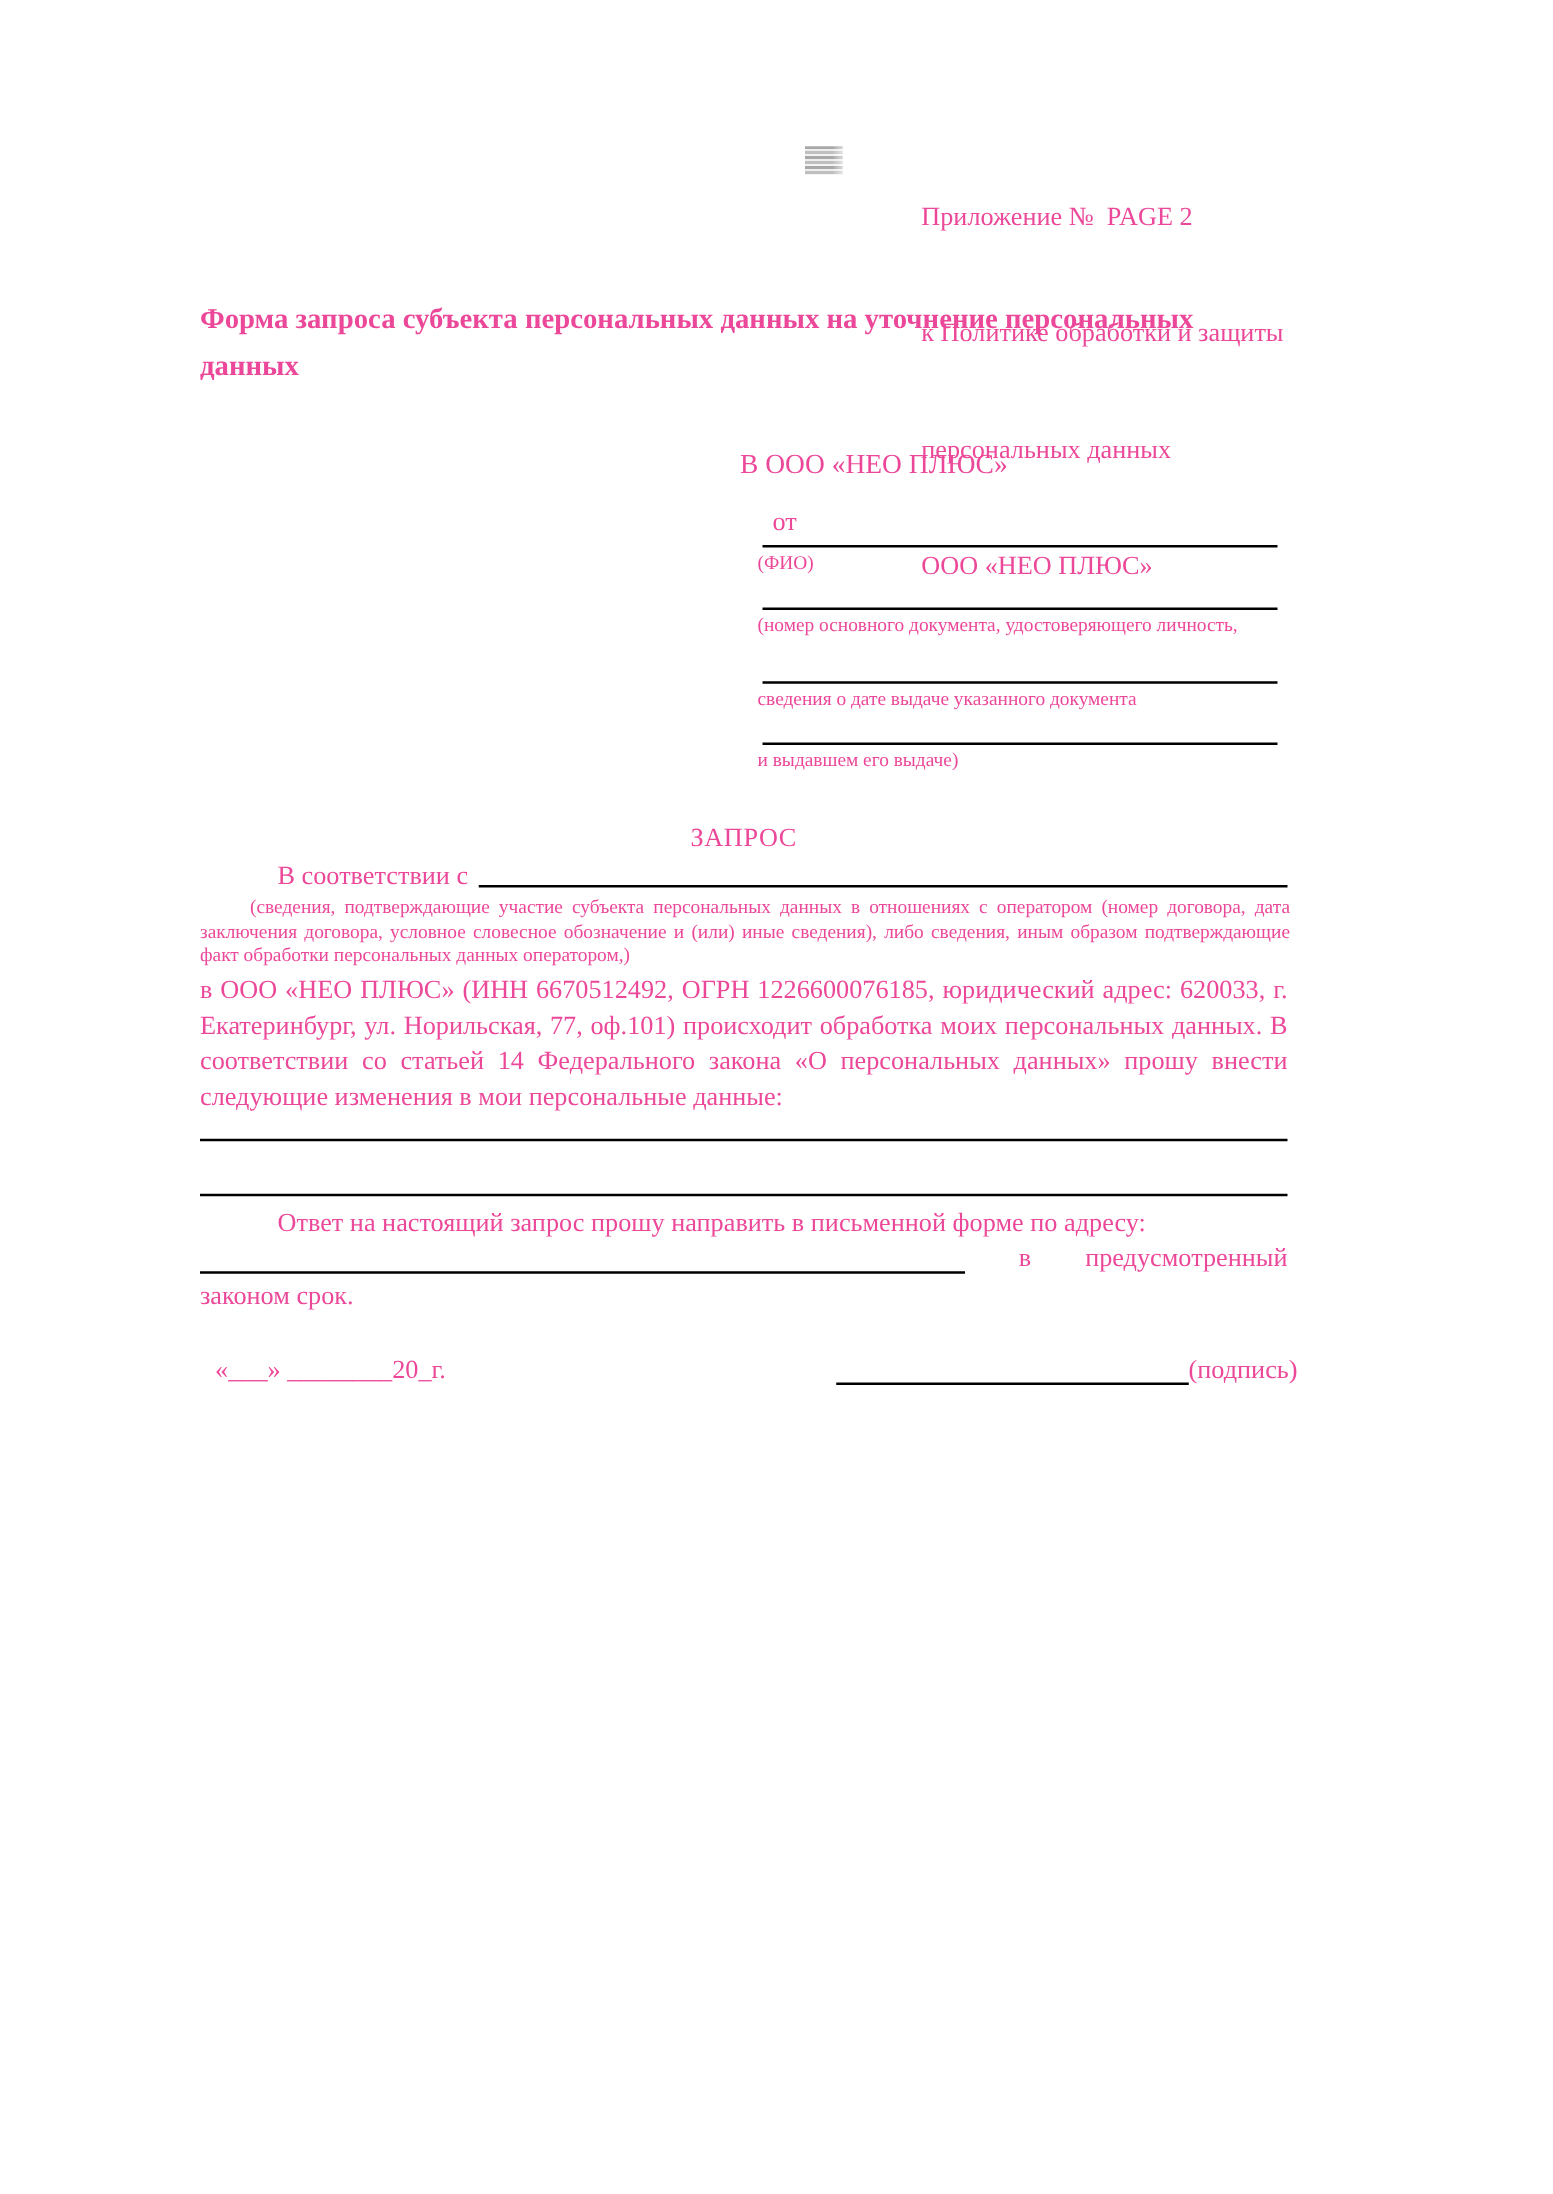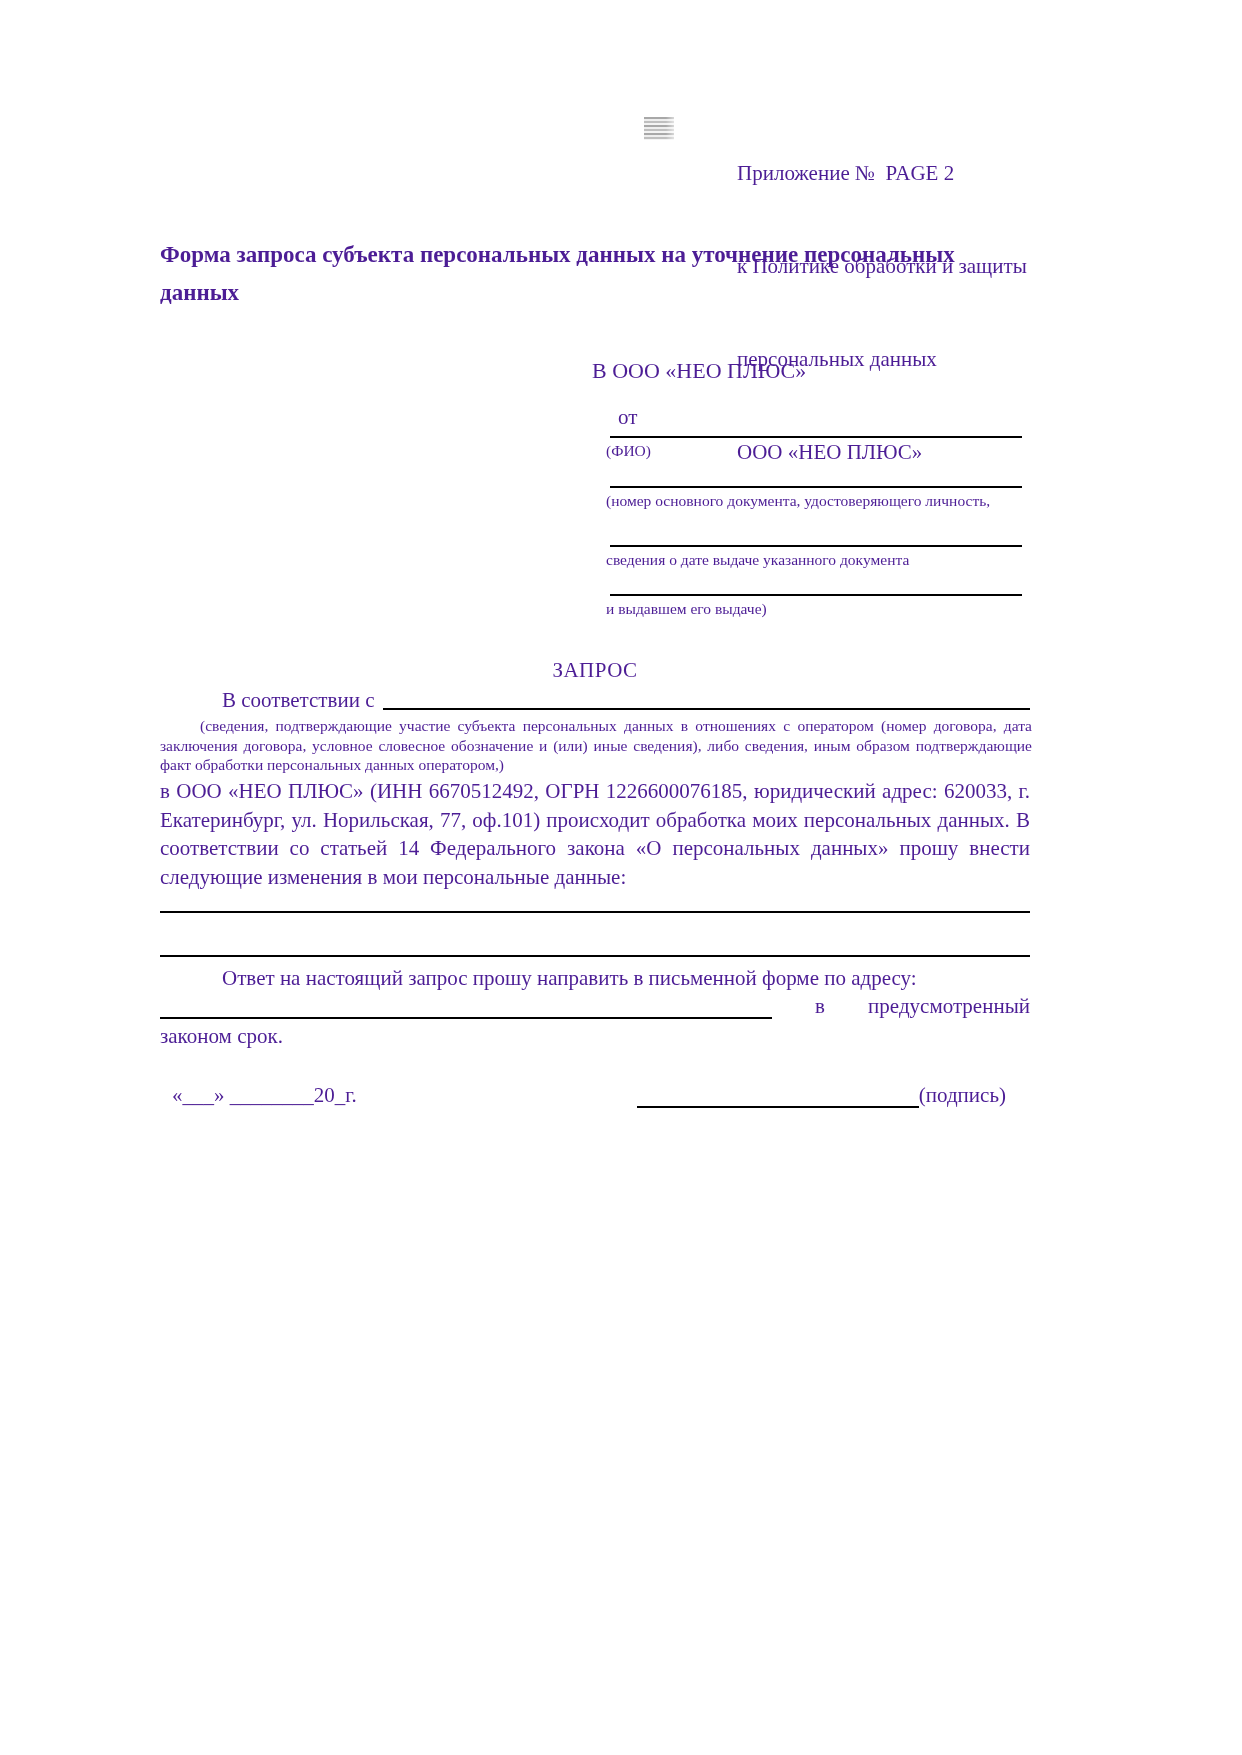--- a/index.html
+++ b/index.html
@@ -1,19 +1,19 @@
 <!DOCTYPE html>
 <html><head>
 <meta charset="utf-8">
 <style>
   * { margin:0; padding:0; box-sizing:border-box; }
   html,body { background:#fff; }
   .page {
     position:relative; width:1242px; height:1755px; background:#ffffff;
-    font-family:"Liberation Serif", serif; color:#4c1d95; overflow:hidden;
+    font-family:"Liberation Serif", serif; color:#ec4899; overflow:hidden;
   }
   
   .artifact {
     position:absolute; left:644px; top:117px; width:30px; height:23px;
     background:
       repeating-linear-gradient(180deg, #9a9a9a 0 2px, #ececec 2px 4px, #b5b5b5 4px 6px, #f2f2f2 6px 8px);
     opacity:.85;
   }
   .artifact::after{
     content:""; position:absolute; right:0; top:0; width:8px; height:100%;
@@ -60,21 +60,21 @@
   .addr-row {
     position:absolute; left:160px; top:994px; width:870px;
     display:flex; justify-content:space-between; align-items:baseline; font-size:21px;
   }
   .addr-row .fill-addr { width:612px; align-self:flex-end; border-bottom:2px solid #000; height:24px; }
   .tail { position:absolute; left:160px; top:1024px; font-size:21px; }
   .sign-row {
     position:absolute; left:172px; top:1083px; width:870px;
     display:flex; justify-content:space-between; align-items:baseline; font-size:21px;
   }
-  .sig-group { display:flex; align-items:baseline; margin-right:36px; }
+  .sig-group { display:flex; align-items:baseline; margin-right:4px; }
   .sig-line { width:282px; border-bottom:2px solid #000; height:22px; align-self:flex-end; }
 </style>
 </head>
 <body>
 
 <div class="page">
 
   <div class="artifact"></div>
 
   <div class="header-block">

